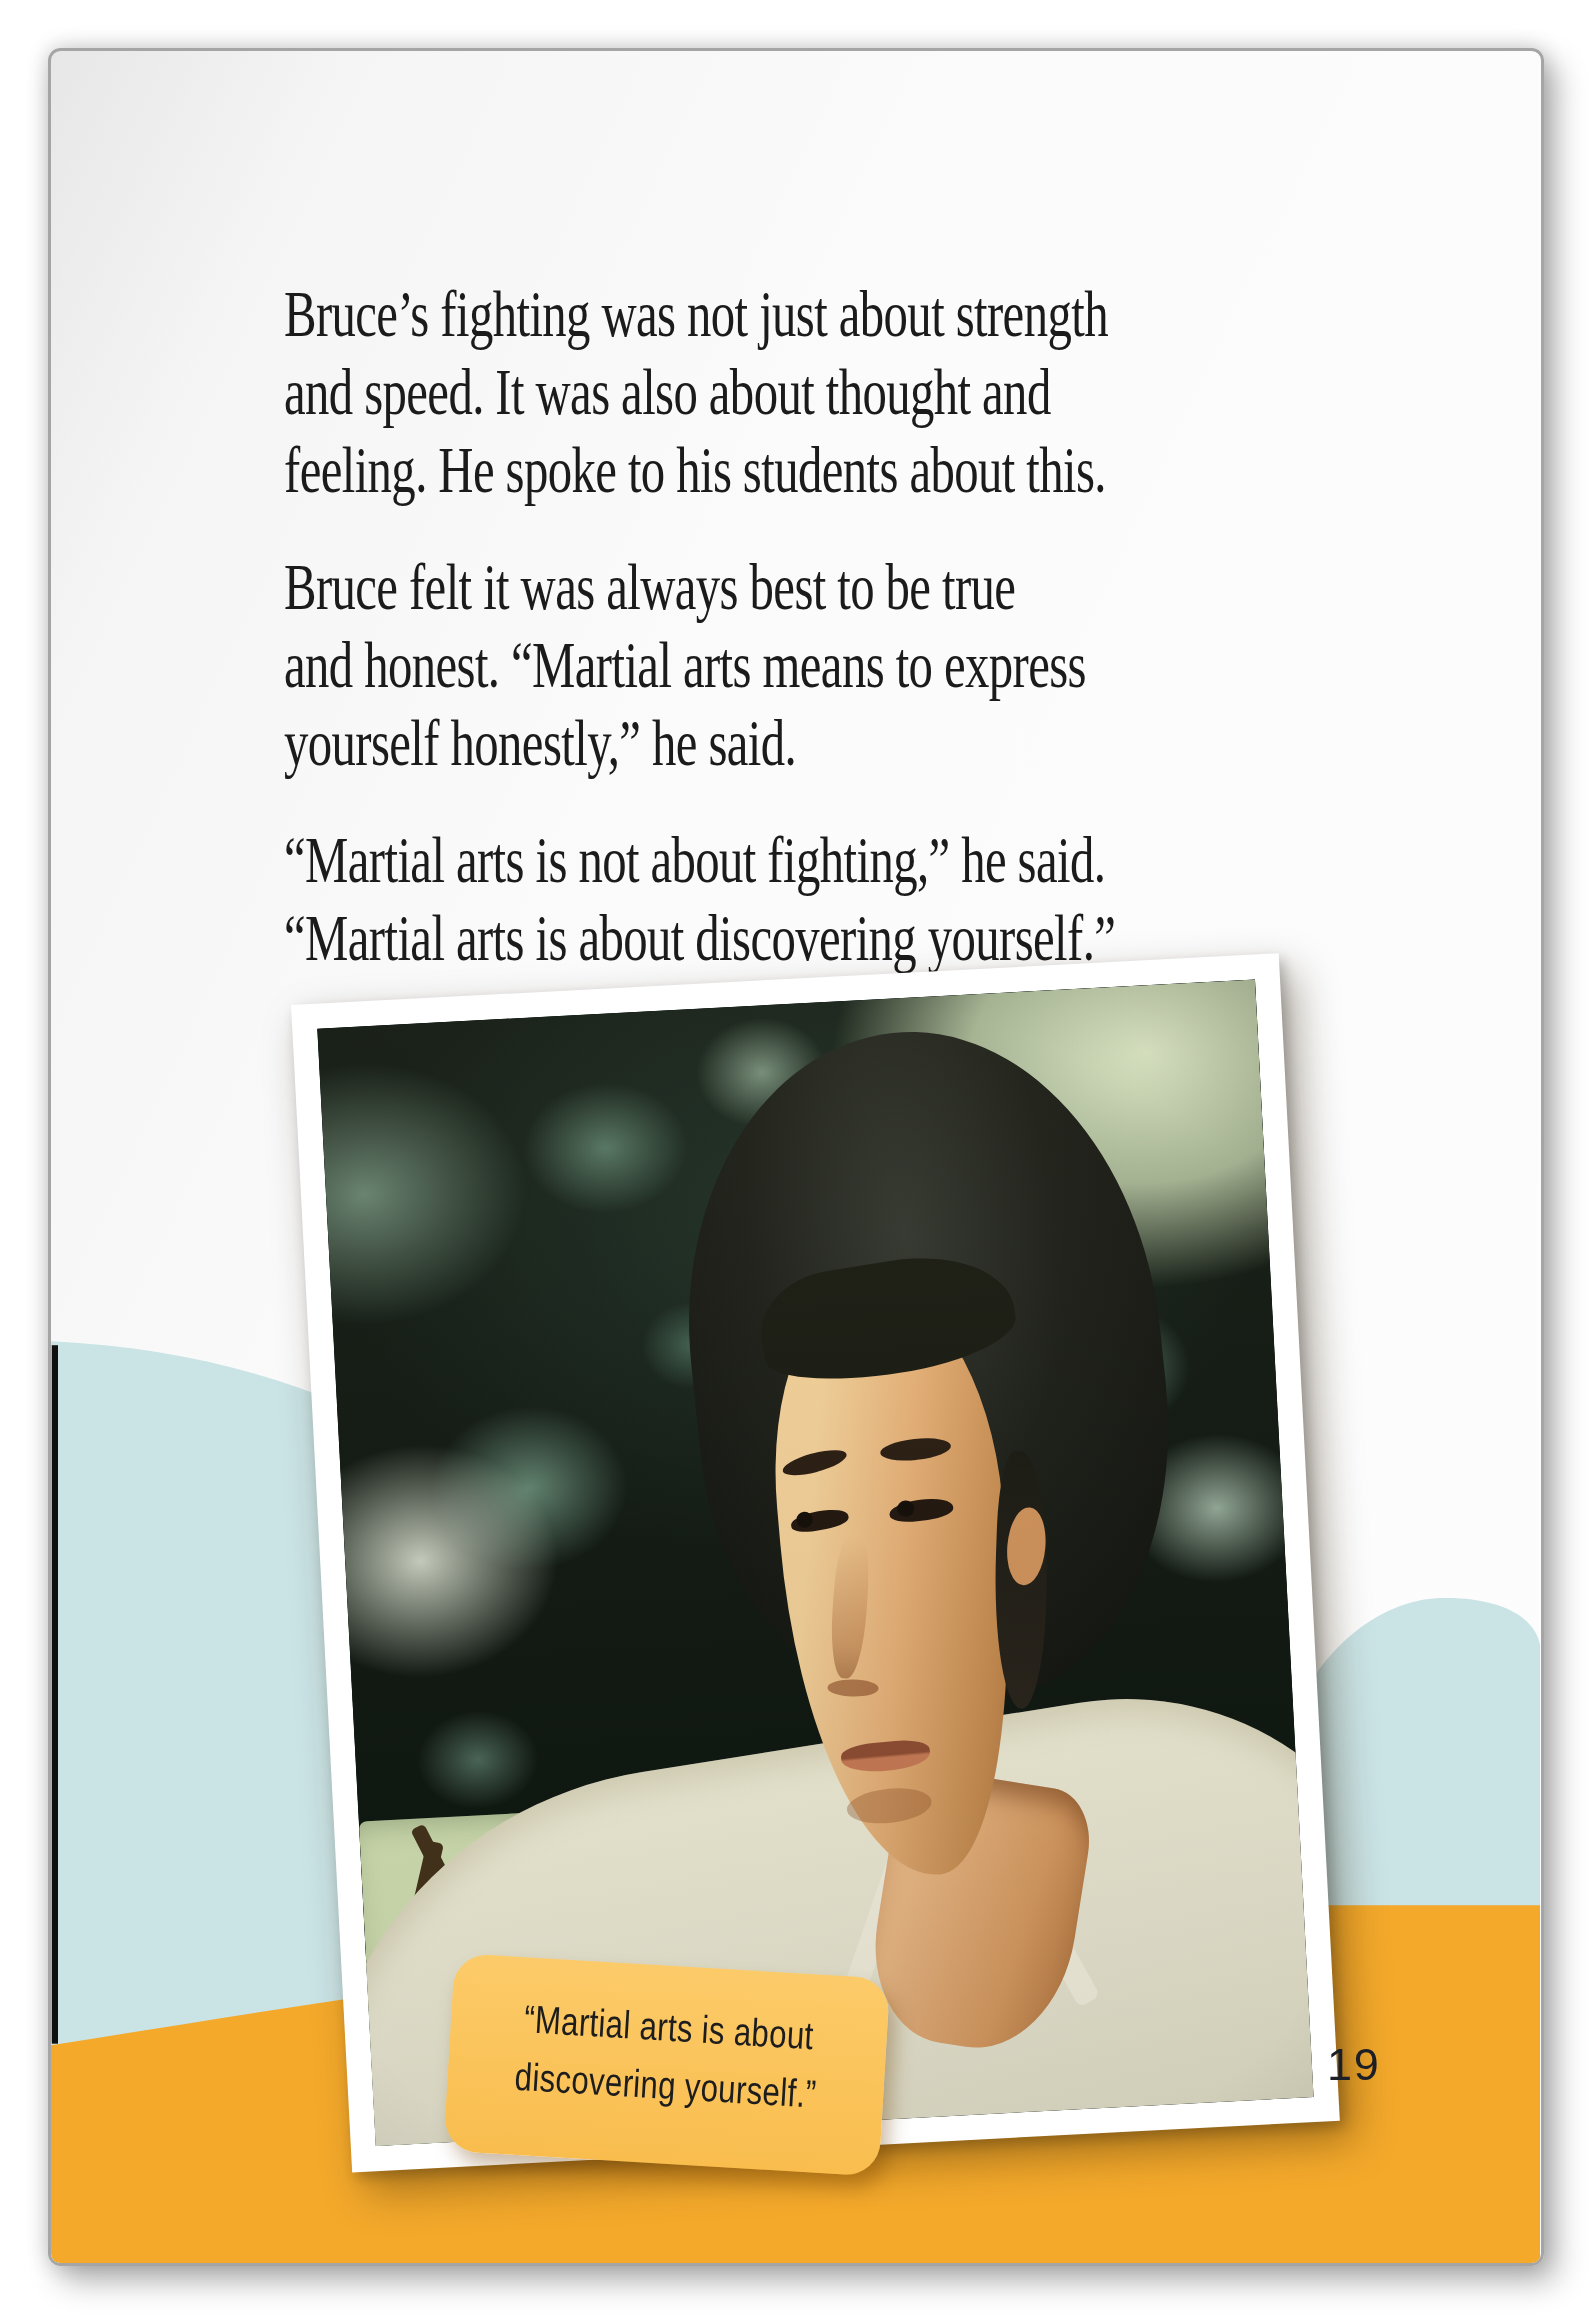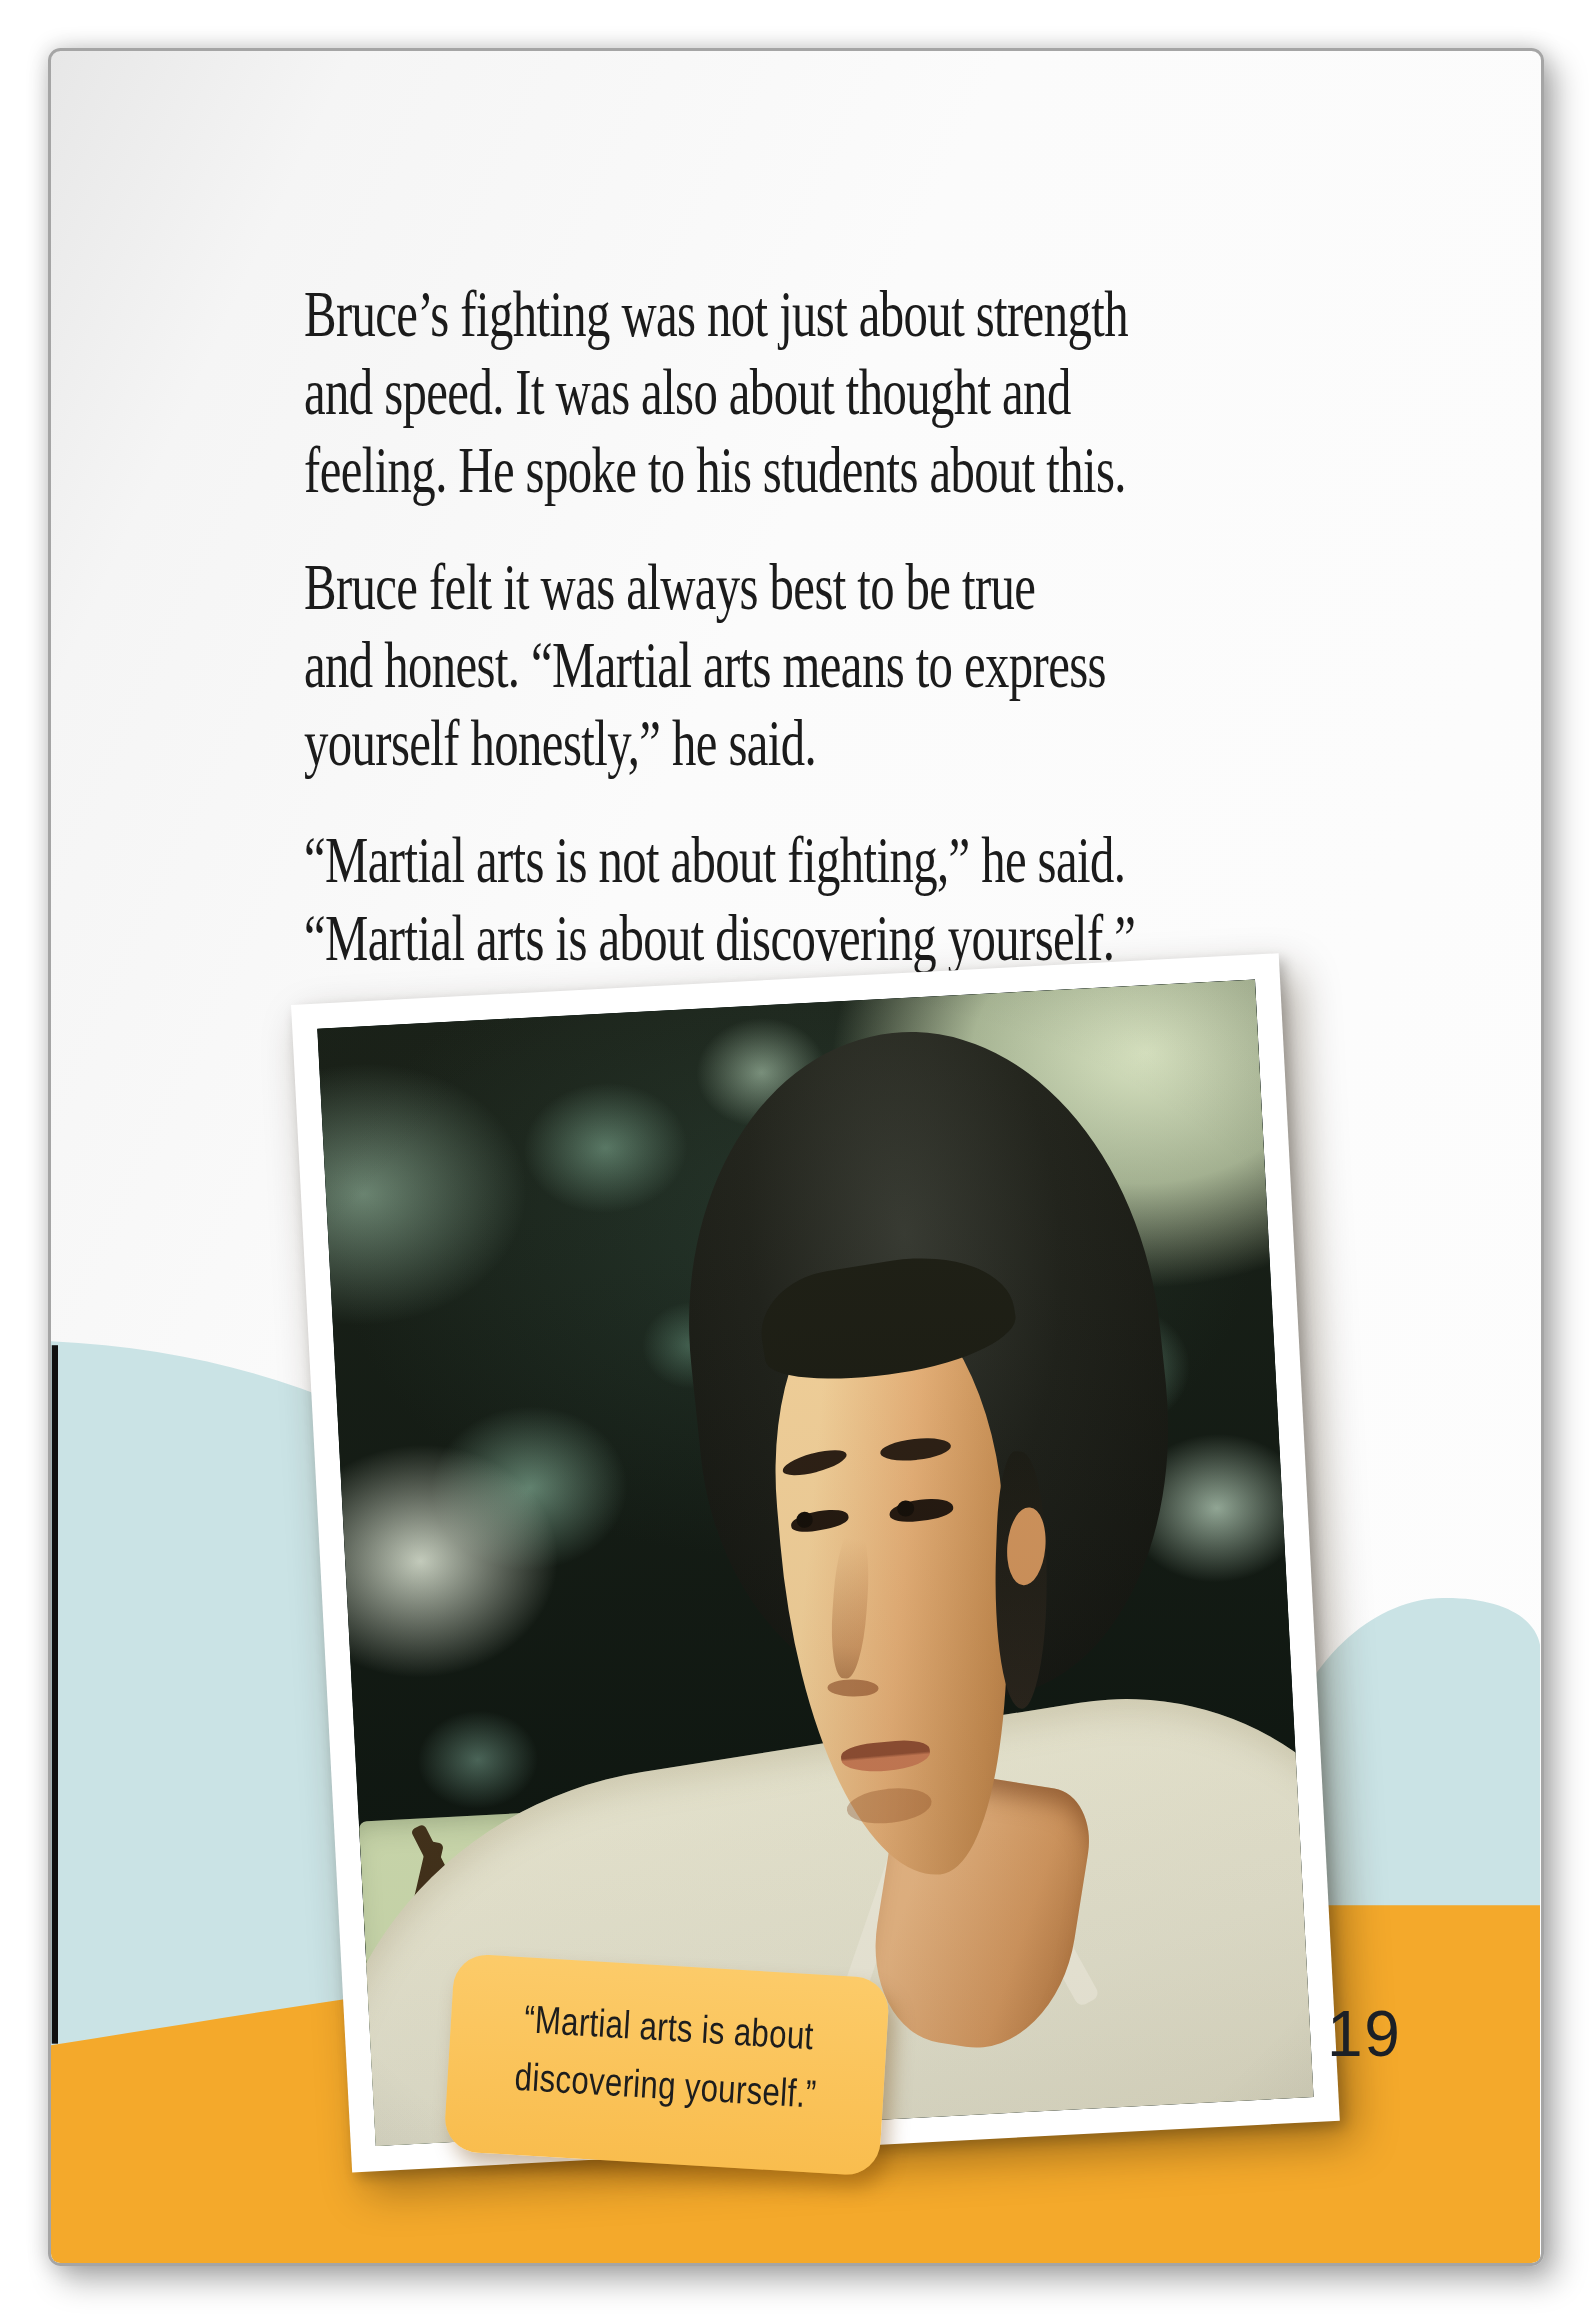--- a/index.html
+++ b/index.html
@@ -5,21 +5,21 @@
   html,body{margin:0;padding:0;background:#ffffff;}
   .canvas{position:relative;width:1593px;height:2319px;background:#ffffff;overflow:hidden;
           font-family:"Liberation Serif",serif;}
   
   .page{position:absolute;left:48px;top:48px;width:1496px;height:2218px;
         box-sizing:border-box;border:3.1px solid #a5a5a5;border-radius:12.4px;overflow:hidden;
         background:linear-gradient(115deg,#e7e7e7 0%,#f5f5f5 12%,#fbfbfb 38%,#fdfdfd 100%);
         box-shadow:0 0 22px rgba(0,0,0,.20),12.4px 15.6px 31px rgba(0,0,0,.28);}
   .waves{position:absolute;left:0;top:0;width:1489px;height:2212px;display:block;}
   
-  .text-block{position:absolute;left:233px;top:224px;width:1167px;color:#1b1b1b;margin-left:20px;}
+  .text-block{position:absolute;left:233px;top:224px;width:1167px;color:#1b1b1b;}
   .para{margin:0 0 39px 0;}
   .line{font-size:65px;line-height:78px;white-space:nowrap;
         transform:scaleX(.75);transform-origin:0 50%;letter-spacing:-0.8px;}
   
   .photo{position:absolute;left:240px;top:954px;width:989px;height:1169px;
          background:#ffffff;box-sizing:border-box;padding:25px;
          transform:rotate(-3deg);transform-origin:0 0;
          box-shadow:14px 20px 43px rgba(45,30,5,.38),4.7px 6.2px 12.4px rgba(0,0,0,.22);}
   .photo-inner{position:relative;width:100%;height:100%;overflow:hidden;background:#0d1b16;}
   .photo-inner *{position:absolute;}
@@ -91,22 +91,22 @@
   
   .caption{position:absolute;left:404px;top:1902px;width:436px;height:198px;
            transform:rotate(3.4deg);transform-origin:0 0;border-radius:34px;
            background:linear-gradient(180deg,#fccb69 0%,#f9bd4e 100%);
            box-shadow:7.8px 12.4px 18.7px rgba(110,60,0,.35);
            font-family:"Liberation Sans",sans-serif;color:#1d1d1d;text-align:center;
            padding-top:33px;box-sizing:border-box;}
   .caption .cap-line{font-size:39px;line-height:58px;white-space:nowrap;
                      transform:scaleX(.8);transform-origin:50% 50%;letter-spacing:0.4px;}
   
-  .pagenum{position:absolute;left:1276px;top:1946px;font-family:"Liberation Sans",sans-serif;
-           font-size:64px;color:#1c2026;letter-spacing:1.6px;}
+  .pagenum{position:absolute;left:1276px;top:1988px;font-family:"Liberation Sans",sans-serif;
+           font-size:45px;color:#1c2026;letter-spacing:1.6px;}
 </style>
 </head>
 <body>
 
 <div class="canvas">
   <div class="page">
 
     <svg class="waves" viewBox="0 0 1915 2844" preserveAspectRatio="none">
       <path d="M0,1659 C140,1666 260,1692 380,1742 C520,1800 640,1905 720,2020 L720,2844 L0,2844 Z" fill="#CAE3E5"></path>
       <path d="M1580,2844 L1580,2180 C1620,2060 1706,1990 1790,1989 C1862,1988 1908,2012 1915,2049 L1915,2844 Z" fill="#CAE3E5"></path>

